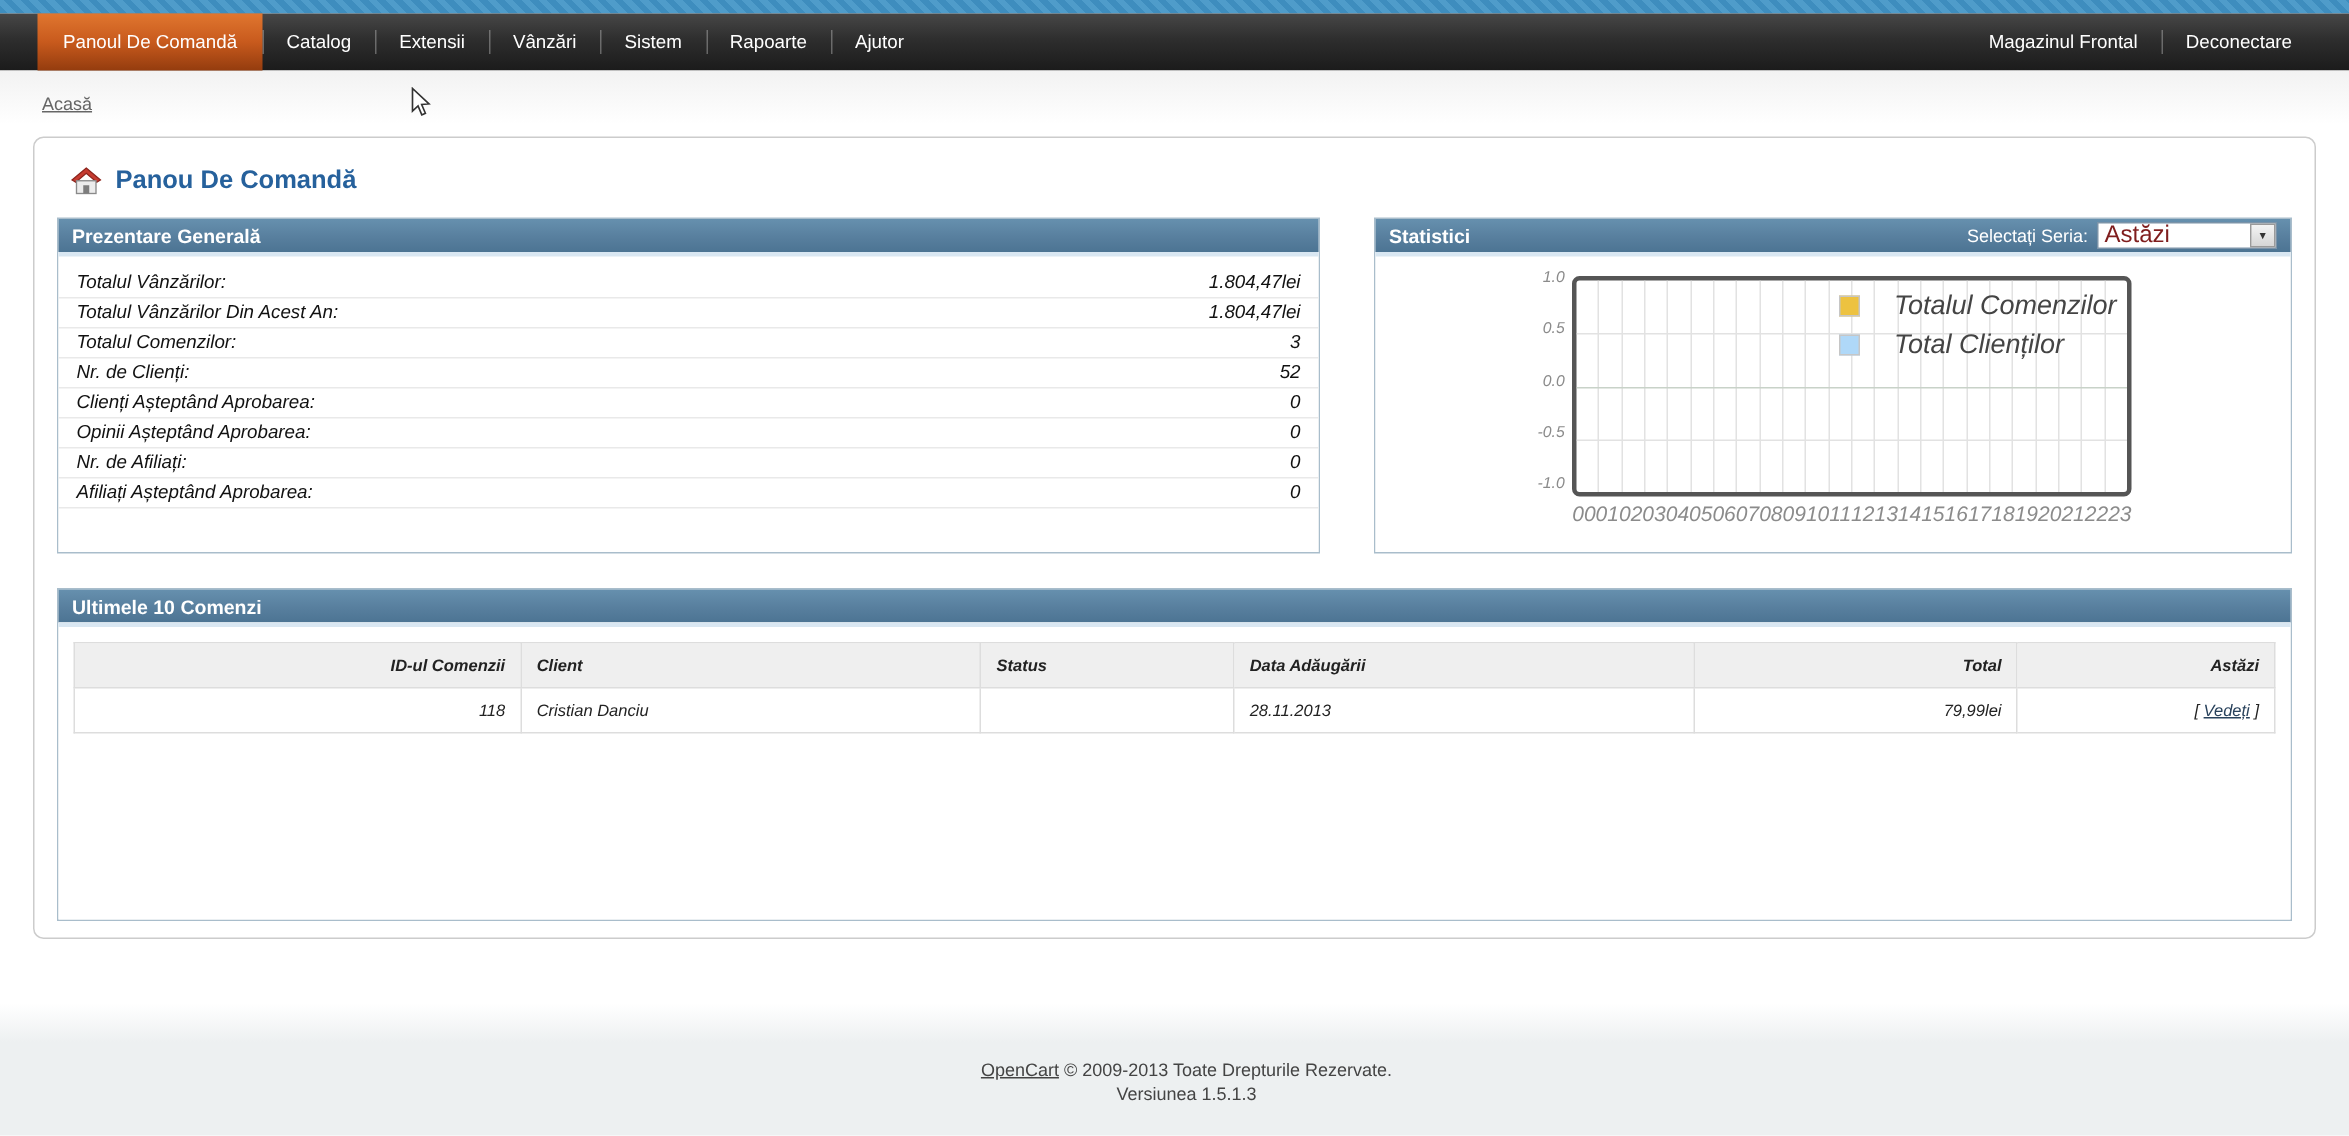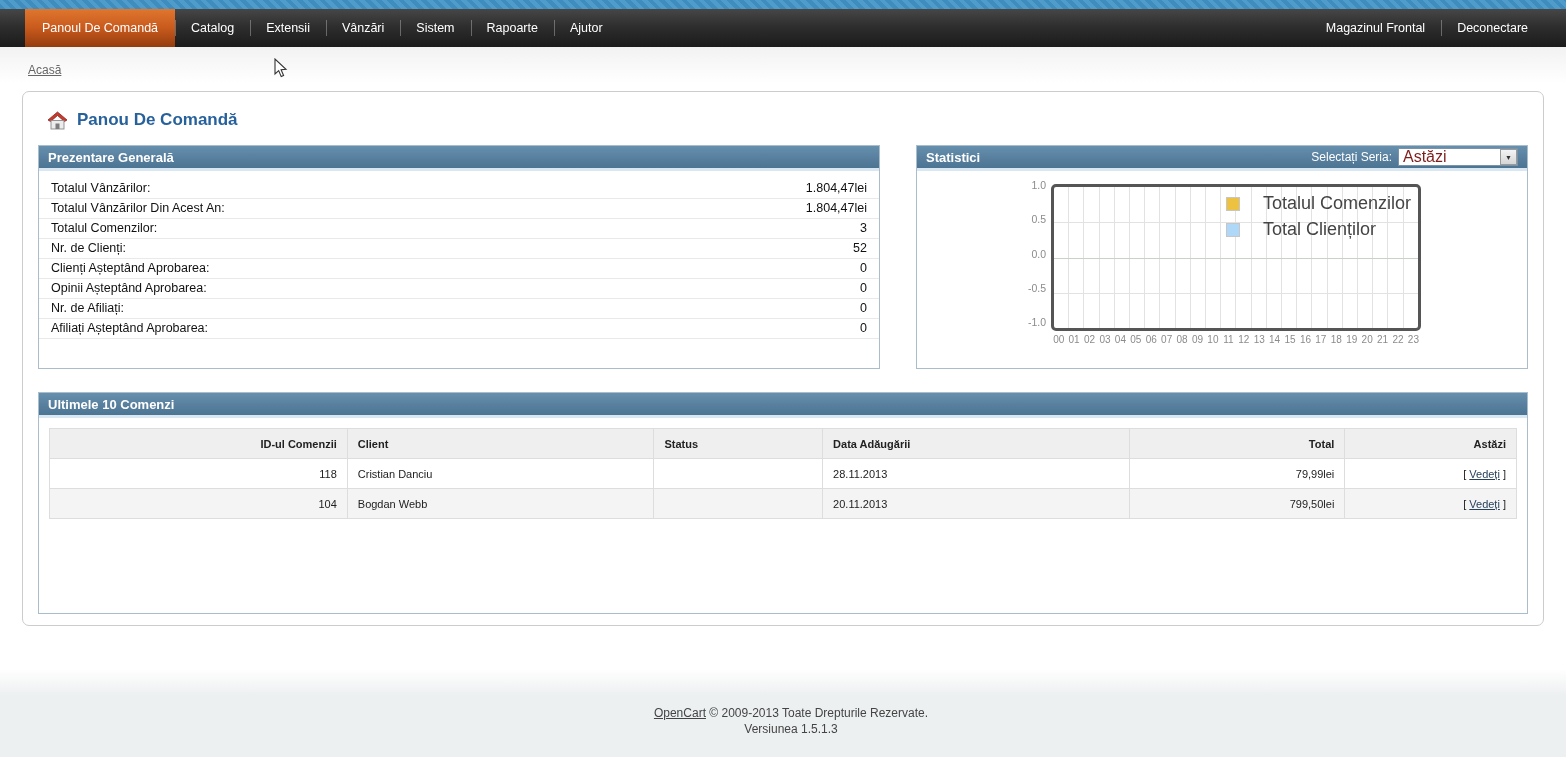--- a/index.html
+++ b/index.html
@@ -34,21 +34,21 @@
   .page-heading { display: flex; align-items: center; gap: 9px; margin: 3px 0 12px 9px; height: 26px; }
   .page-heading h1 { font-size: 17px; color: #26619c; font-weight: bold; }
 
   
   .panels-row { display: flex; gap: 36px; }
   .box { border: 1px solid #a9bdcb; }
   .box-heading { height: 22px; padding: 0 9px; display: flex; align-items: center;
     justify-content: space-between;
     background: linear-gradient(180deg, #6690ae 0%, #587f9e 55%, #4c7493 100%);
     color: #fff; font-size: 13px; font-weight: bold; }
-  .box-content { background: #fff; border-top: 3px solid #d9e7f2; }
+  .box-content { background: #fff; border-top: 3px solid #d9e7f2; font-style: italic; }
   .box.overview { width: 842px; }
   .box.stats { flex: 1; }
   .overview .box-content, .stats .box-content { height: 200px; }
 
   
   .overview .box-content { padding: 8px 0 0 0; }
   .ov-row { display: flex; justify-content: space-between; padding: 2px 12px 3px 12px;
     font-size: 12.5px; color: #111; border-bottom: 1px solid #e9e9e9; }
   .ov-row .ov-value { text-align: right; }
 
@@ -64,21 +64,21 @@
   .chart-cols { position: absolute; inset: 0; display: flex; }
   .chart-col { flex: 1; border-right: 1px solid #e2e2e2; }
   .chart-col:last-child { border-right: none; }
   .hline { position: absolute; left: 0; right: 0; height: 1px; background: #e2e2e2; }
   .hline.zero { background: #c8d2c8; }
   .chart-legend { position: absolute; top: 6px; right: 7px; }
   .legend-row { display: flex; align-items: center; gap: 7px; margin-bottom: 5px; }
   .legend-swatch { width: 14px; height: 14px; border: 1px solid #c6c6c6; }
   .legend-row span.lbl { font-size: 18px; color: #444; white-space: nowrap; margin-left: 16px; }
   .chart-xlabels { display: flex; margin-top: 3px; }
-  .chart-xlabels span { flex: 1; text-align: center; font-size: 10px; color: #8b8b8b; }
+  .chart-xlabels span { flex: 1; text-align: right; font-size: 14px; color: #8b8b8b; }
 
   
   .series-picker { display: flex; align-items: center; gap: 6px; font-weight: normal; }
   .series-picker .series-label { font-size: 12px; color: #fff; }
   .select-box { width: 120px; height: 18px; background: #fff; border: 1px solid #7b93a8;
     display: flex; align-items: center; justify-content: space-between; cursor: default; }
   .select-box .sel-value { font-size: 16px; color: #7f1d1d; padding-left: 4px; }
   .select-btn { width: 17px; height: 16px; margin-right: 0px; border: 1px solid #9a9a9a;
     background: linear-gradient(180deg, #f4f4f4, #d6d6d6); display: flex; align-items: center;
     justify-content: center; font-size: 7px; color: #333; }
@@ -317,28 +317,20 @@
           </thead>
         <tbody>
             <tr>
               <td class="al-right">118</td>
               <td class="al-left">Cristian Danciu</td>
               <td class="al-left">&nbsp;</td>
               <td class="al-left">28.11.2013</td>
               <td class="al-right">79,99lei</td>
               <td class="al-right">[ <a href="#">Vedeți</a> ]</td>
             </tr>
-            <tr>
-              <td class="al-right">104</td>
-              <td class="al-left">Bogdan Webb</td>
-              <td class="al-left">&nbsp;</td>
-              <td class="al-left">20.11.2013</td>
-              <td class="al-right">799,50lei</td>
-              <td class="al-right">[ <a href="#">Vedeți</a> ]</td>
-            </tr>
           </tbody>
       </table>
     </div>
   </div>
 
 </div>
 
 <div class="footer-band">
   <div>
     <a href="#">OpenCart</a><span> © 2009-2013 Toate Drepturile Rezervate.</span>

